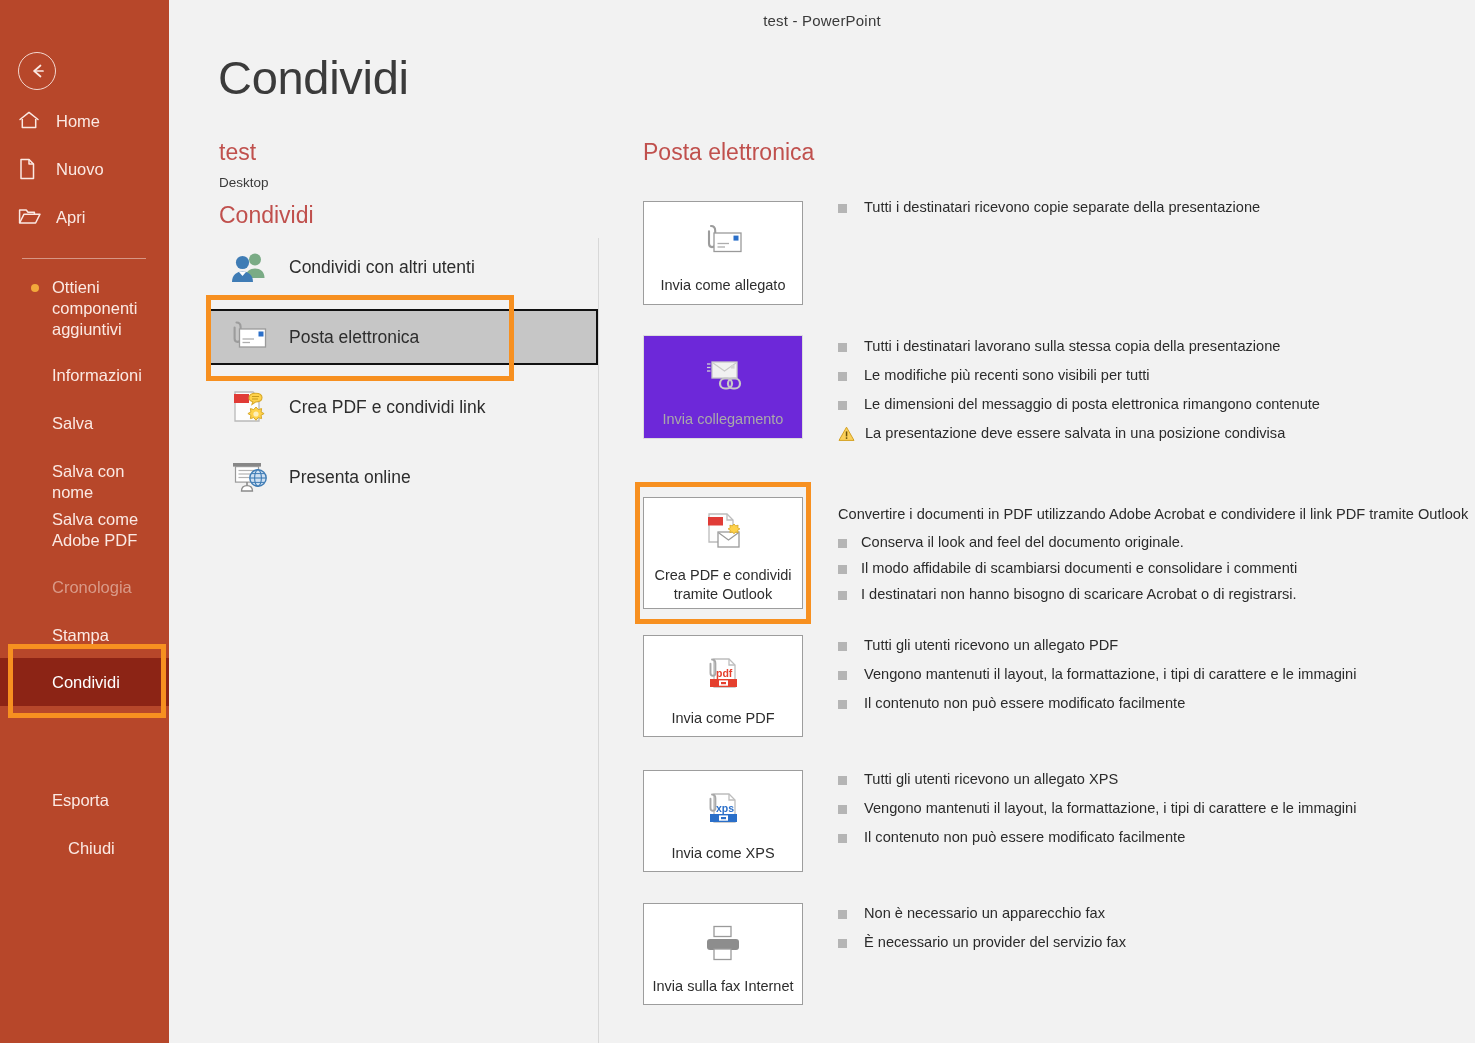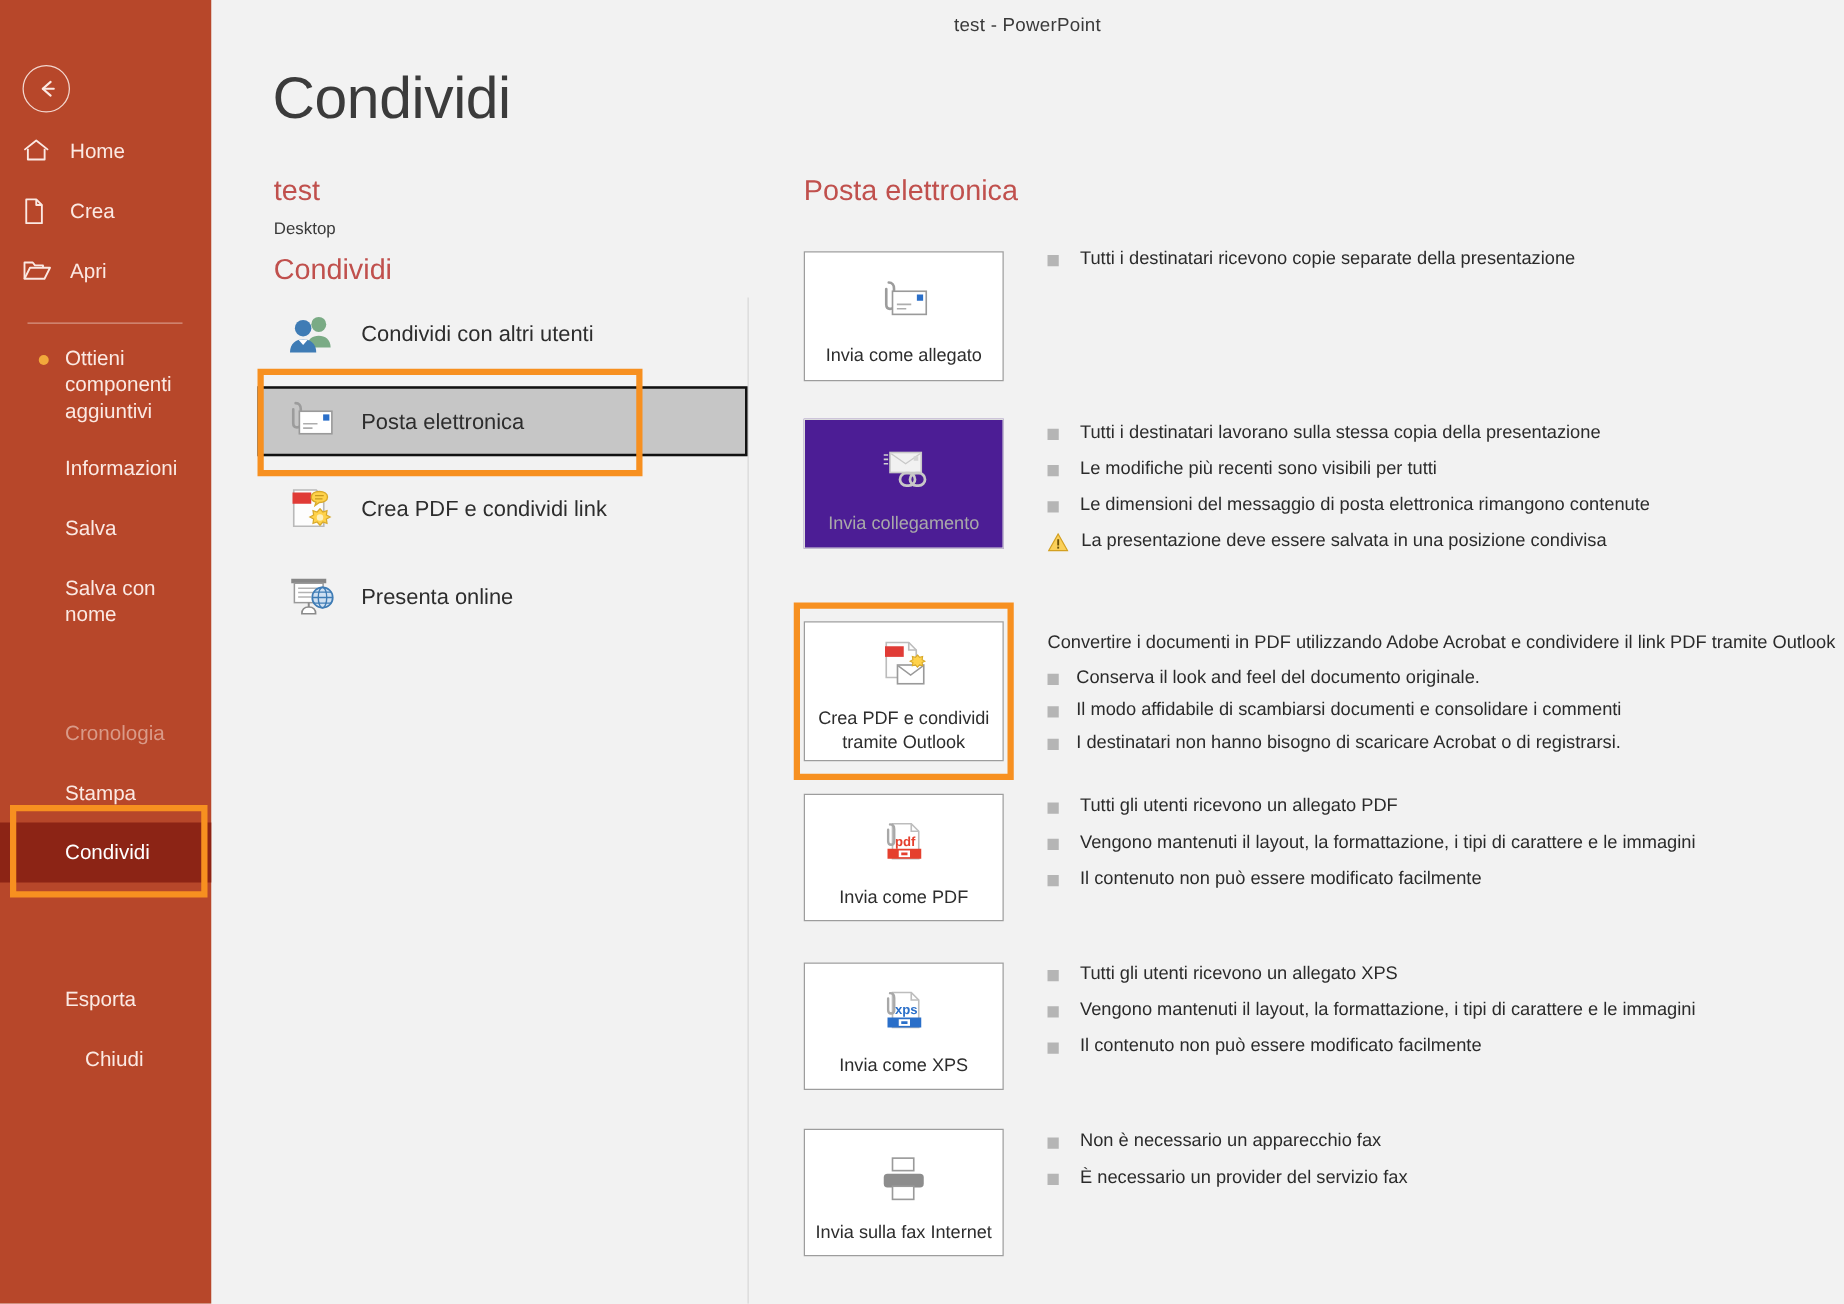--- a/index.html
+++ b/index.html
@@ -110,21 +110,21 @@
     position: absolute; left: 643px; top: 139px;
     font-size: 23px; color: #c0504d;
   }
   .tile {
     position: absolute; left: 643px; width: 160px;
     background: #ffffff; border: 1px solid #9d9d9d;
     display: flex; flex-direction: column; align-items: center;
     justify-content: center; cursor: pointer;
   }
   .tile.disabled {
-    background: #4c1d95; border-color: #dcdcdc; cursor: default;
+    background: #6d28d9; border-color: #dcdcdc; cursor: default;
   }
   .tile .tico { height: 60px; display:flex; align-items:center; justify-content:center; }
   .tile .tlbl {
     font-size: 14.5px; color: #2d2d2d; text-align: center;
     line-height: 19px; margin-top: 4px; padding: 0 6px;
   }
   .tile.disabled .tlbl { color: #a9a9a9; }
 
   .bullets { position: absolute; }
   .blt { display: flex; align-items: flex-start; margin-bottom: 10px; }
@@ -169,21 +169,21 @@
       <span class="lbl">Home</span>
     </div>
 
     <div class="rail-item" style="top:158px;height:30px;">
       <span class="ico">
         <svg width="18" height="22" viewBox="0 0 18 22">
           <path d="M3 1.5 H11 L15.5 6 V20.5 H3 Z" fill="none" stroke="#fbe9e3" stroke-width="1.5" stroke-linejoin="round"></path>
           <path d="M11 1.5 V6 H15.5" fill="none" stroke="#fbe9e3" stroke-width="1.5" stroke-linejoin="round"></path>
         </svg>
       </span>
-      <span class="lbl">Crea</span>
+      <span class="lbl">Nuovo</span>
     </div>
 
     <div class="rail-item" style="top:206px;height:30px;">
       <span class="ico">
         <svg width="24" height="20" viewBox="0 0 24 20">
           <path d="M1.6 17 V4 H8.2 L10 6.3 H16.4 V8.2" fill="none" stroke="#fbe9e3" stroke-width="1.5" stroke-linejoin="round"></path>
           <path d="M1.6 17 L6 8.2 H22 L17.6 17 Z" fill="none" stroke="#fbe9e3" stroke-width="1.5" stroke-linejoin="round"></path>
         </svg>
       </span>
       <span class="lbl">Apri</span>
@@ -197,20 +197,23 @@
     </div>
 
     <div class="rail-item noicon" style="top:364px;height:26px;">
       <span class="lbl">Informazioni</span>
     </div>
     <div class="rail-item noicon" style="top:412px;height:26px;">
       <span class="lbl">Salva</span>
     </div>
     <div class="rail-item noicon" style="top:460px;height:26px;">
       <span class="lbl">Salva con nome</span>
+    </div>
+    <div class="rail-item noicon" style="top:508px;">
+      <span class="lbl" style="max-width:104px;">Salva come Adobe PDF</span>
     </div>
     <div class="rail-item noicon dim" style="top:576px;height:26px;">
       <span class="lbl">Cronologia</span>
     </div>
     <div class="rail-item noicon" style="top:624px;height:26px;">
       <span class="lbl">Stampa</span>
     </div>
 
     <div class="rail-item active" style="top:658px;height:48px;align-items:center;">
       <span class="lbl" style="margin-left:52px;">Condividi</span>

